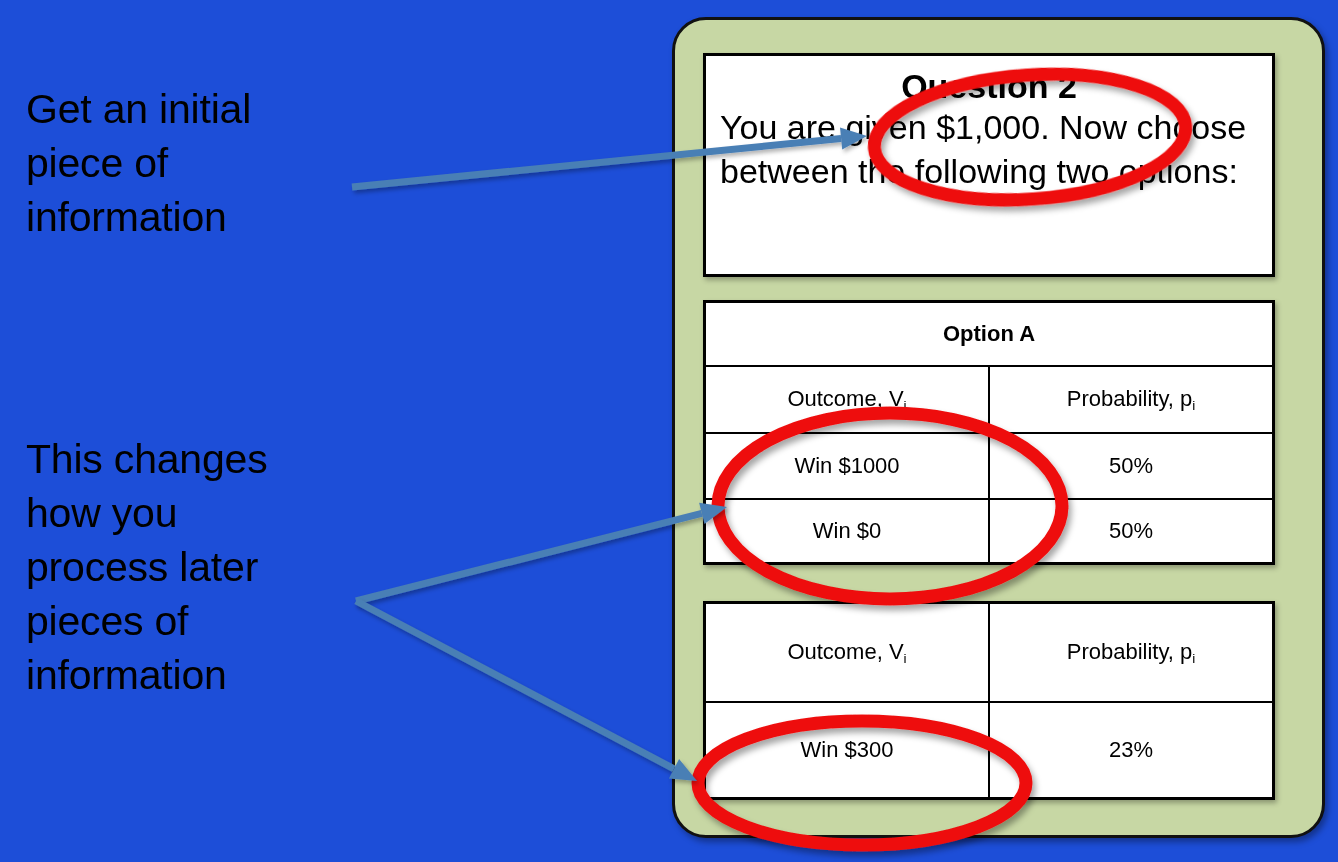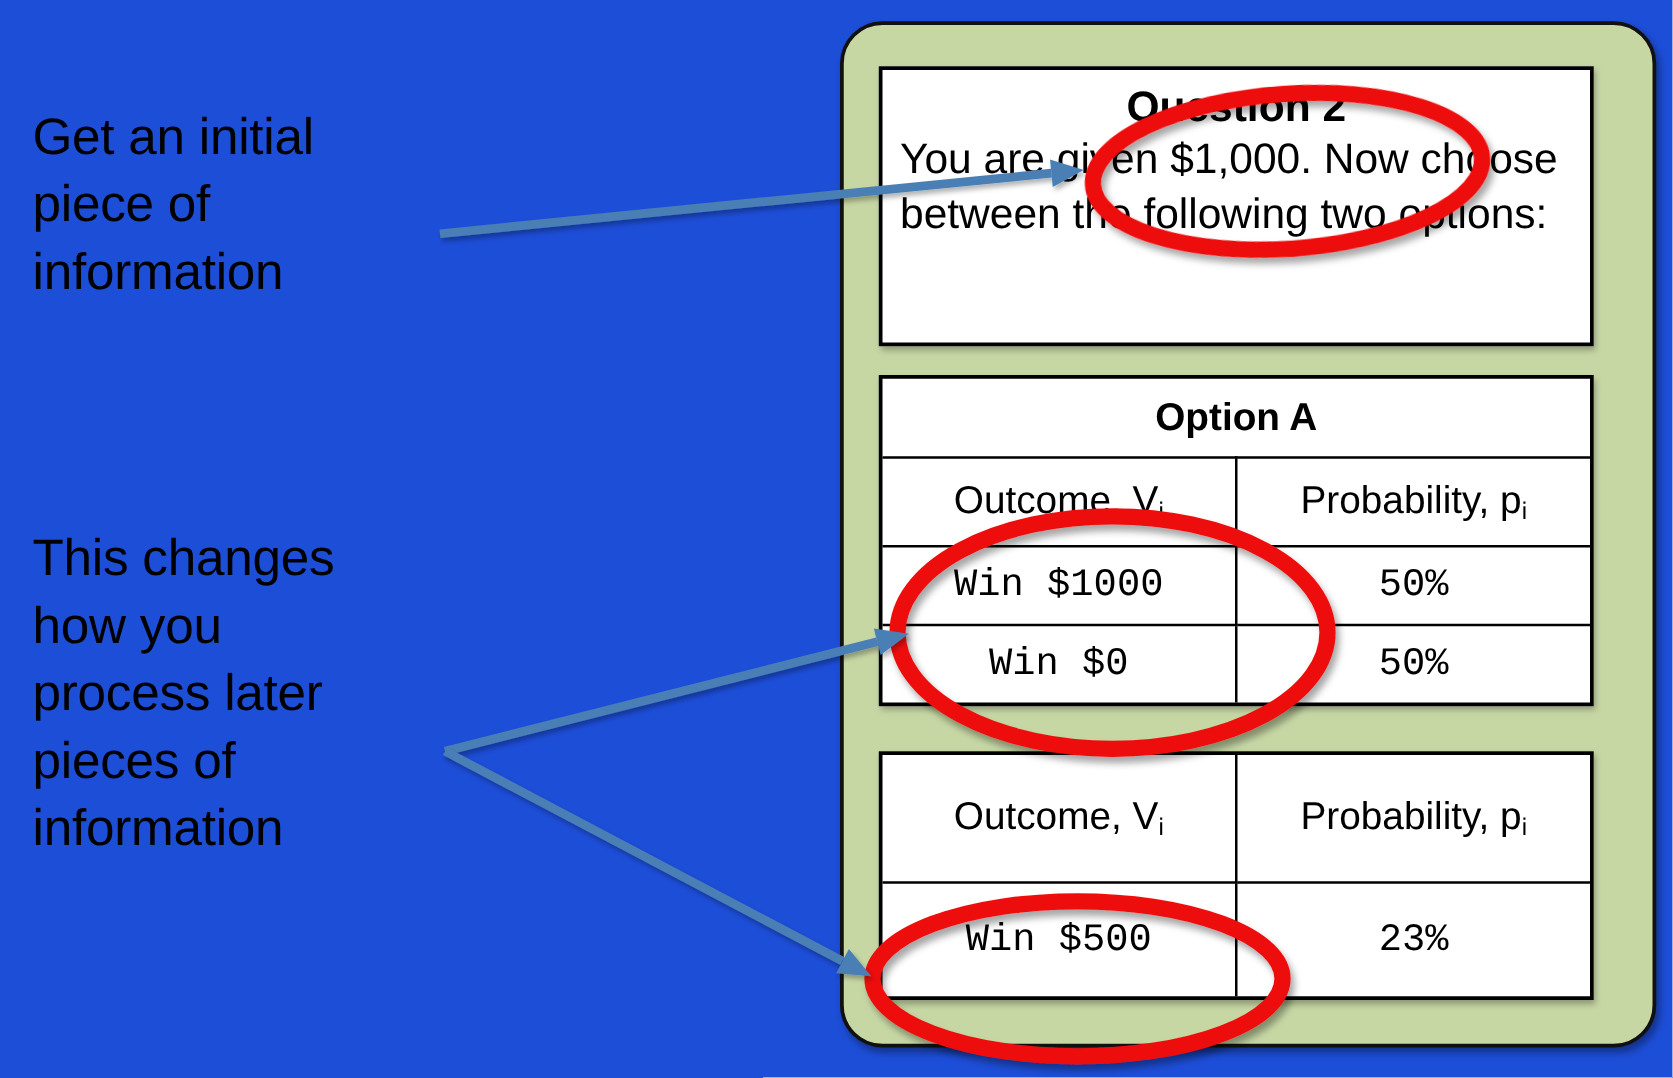--- a/index.html
+++ b/index.html
@@ -20,21 +20,21 @@
   .annotation {
     position: absolute;
     color: #000000;
     font-size: 41px;
     line-height: 1.32;
     font-family: "Liberation Sans", sans-serif;
     white-space: pre-line;
     letter-spacing: -0.2px;
   }
   #annotation-initial { left: 26px; top: 82px; width: 330px; }
-  #annotation-later   { left: 26px; top: 419px; width: 330px; }
+  #annotation-later   { left: 26px; top: 432px; width: 330px; }
 
   
   #green-panel {
     position: absolute;
     left: 672px;
     top: 17px;
     width: 653px;
     height: 821px;
     background: #c7d7a4;
     border: 3px solid #111111;
@@ -76,33 +76,33 @@
   .opt-table {
     width: 100%;
     height: 100%;
     border-collapse: collapse;
     table-layout: fixed;
   }
   .opt-table td {
     border: 2px solid #000000;
     text-align: center;
     color: #000000;
-    font-size: 31px;
+    font-size: 22px;
     padding: 0;
   }
   .opt-table td.no-left  { border-left: none; }
   .opt-table td.no-right { border-right: none; }
   .opt-table tr:first-child td { border-top: none; }
   .opt-table tr:last-child td  { border-bottom: none; text-align: center; }
   .opt-title {
     font-weight: bold;
     font-size: 32px;
   }
   .opt-hdr { font-size: 33px; border-radius: 31px; }
-  .opt-cell { font-size: 33px; font-family: Liberation Mono, monospace; }
+  .opt-cell { font-size: 33px; }
   sub {
     font-size: 0.62em;
     vertical-align: -0.28em;
   }
 
   
   #overlay {
     position: absolute;
     left: 0; top: 0;
     width: 1338px;
@@ -155,21 +155,21 @@
   </div>
 
   <div class="white-box" id="option-b-box">
     <table class="opt-table">
       <tbody>
       <tr>
         <td class="opt-hdr no-left"><span>Outcome, V</span><sub>i</sub></td>
         <td class="opt-hdr no-right"><span>Probability, p</span><sub>i</sub></td>
       </tr>
       <tr>
-        <td class="opt-cell no-left">Win $500</td>
+        <td class="opt-cell no-left">Win $300</td>
         <td class="opt-cell no-right">23%</td>
       </tr>
     </tbody>
       </table>
   </div>
 
   <svg id="overlay" viewBox="0 0 1338 862">
     <defs>
       <filter id="softshadow" x="-30%" y="-30%" width="180%" height="180%">
         <feDropShadow dx="3" dy="5" stdDeviation="3" flood-color="#000000" flood-opacity="0.35"></feDropShadow>

